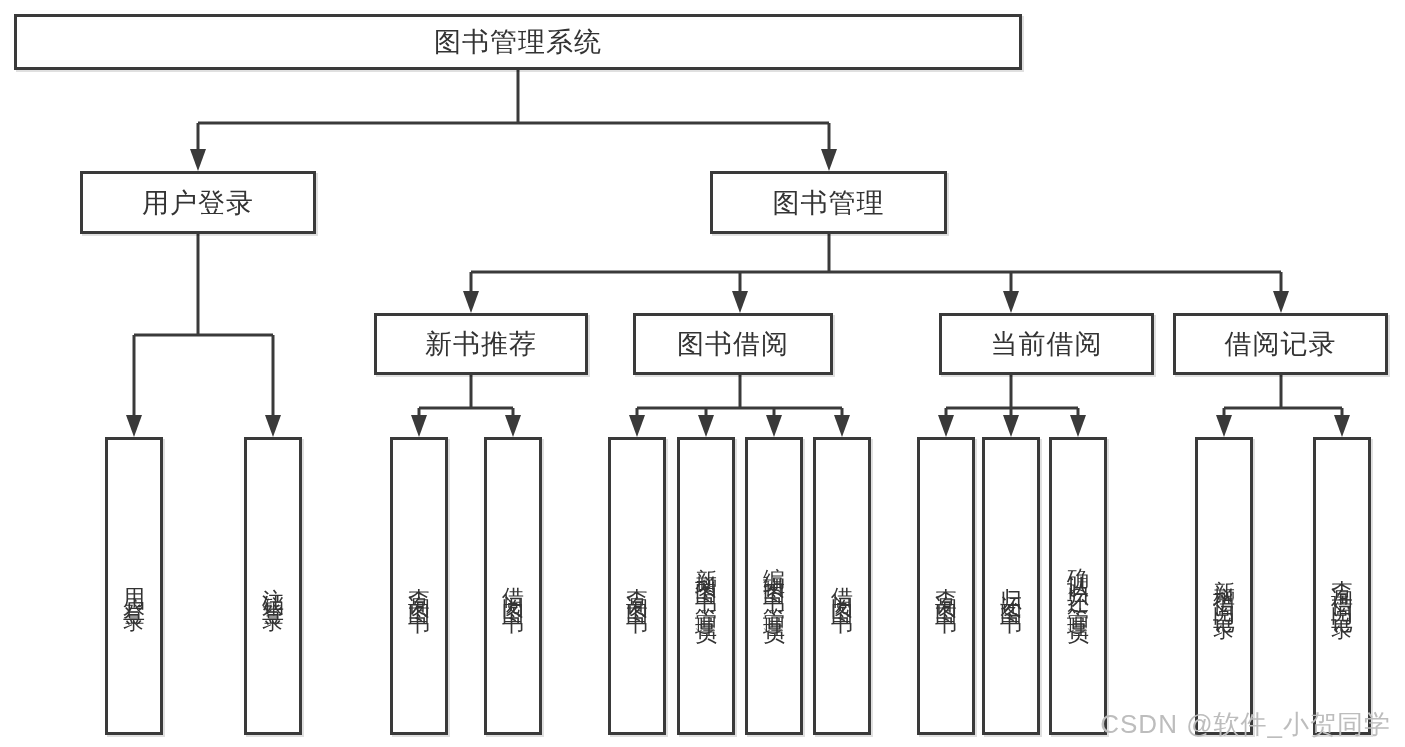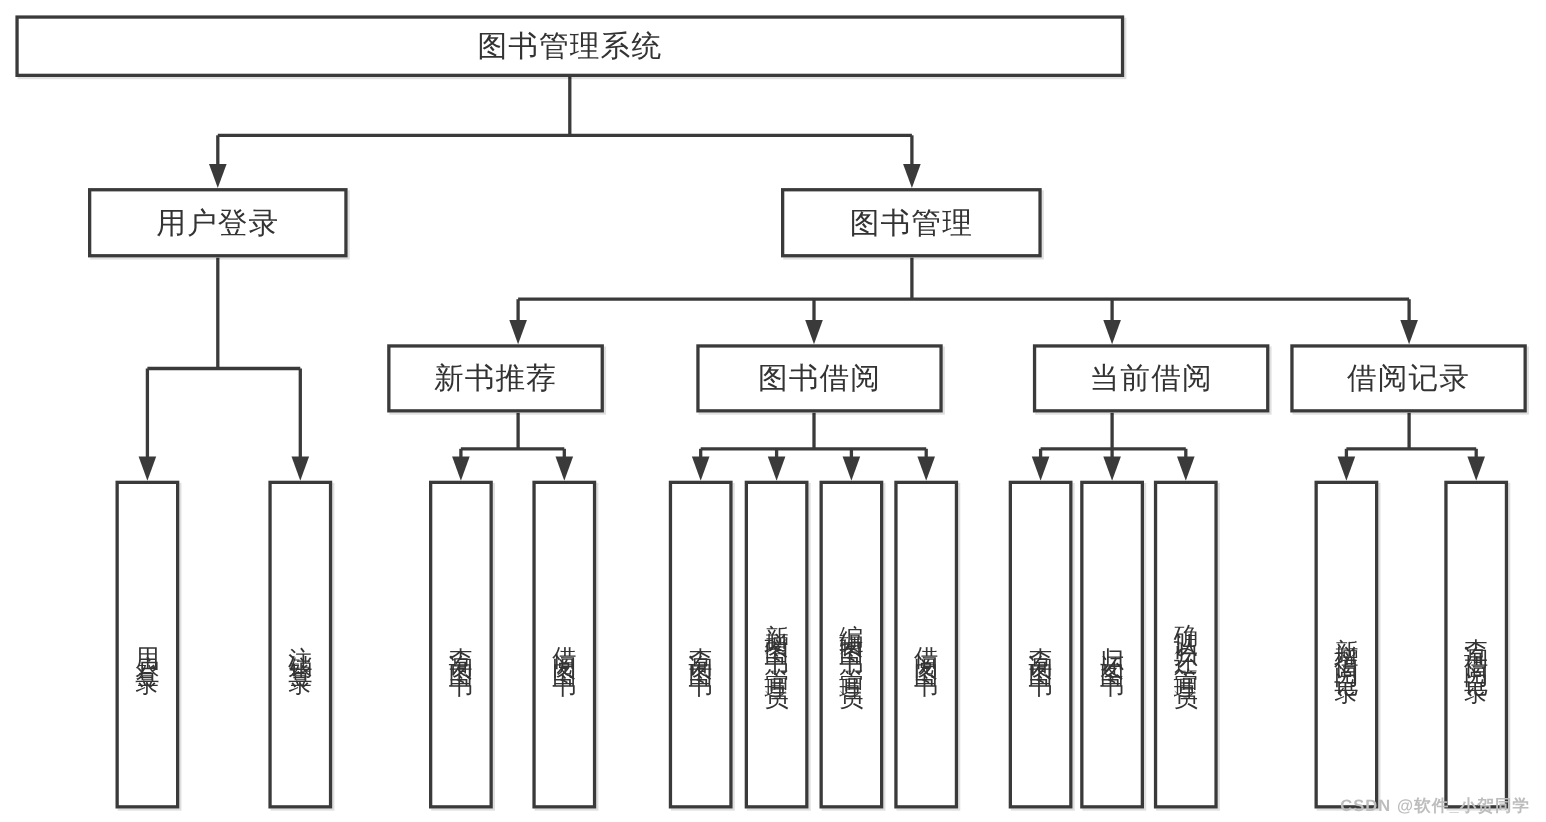--- a/index.html
+++ b/index.html
@@ -42,26 +42,25 @@
     font-size: 22px;
     letter-spacing: 8px;
     line-height: 1;
     white-space: nowrap;
   }
 
   .watermark {
     position: absolute;
     right: 14px;
     bottom: 5px;
-    font-size: 15px;
+    font-size: 26px;
     color: var(--watermark);
     white-space: nowrap;
     letter-spacing: 1px;
     z-index: 5;
-    font-weight: bold;
   }
 </style>
 </head>
 <body>
 
 <div class="stage">
 
   <svg class="wires" xmlns="http://www.w3.org/2000/svg" viewBox="0 0 1405 747">
 
     <line x1="518" y1="70" x2="518" y2="123"></line>
@@ -128,24 +127,24 @@
     <span class="h-label">图书管理系统</span>
   </div>
 
   <div class="box" style="left:80px; top:171px; width:236px; height:63px;">
     <span class="h-label">用户登录</span>
   </div>
   <div class="box" style="left:710px; top:171px; width:237px; height:63px;text-align:center;">
     <span class="h-label">图书管理</span>
   </div>
 
-  <div class="box" style="left:352px; top:313px; width:197px; height:62px;">
+  <div class="box" style="left:374px; top:313px; width:214px; height:62px;">
     <span class="h-label">新书推荐</span>
   </div>
-  <div class="box" style="left:633px; top:313px; width:224px; height:62px;">
+  <div class="box" style="left:633px; top:313px; width:200px; height:62px;">
     <span class="h-label">图书借阅</span>
   </div>
   <div class="box" style="left:903px; top:313px; width:215px; height:62px;margin-left:36px;">
     <span class="h-label">当前借阅</span>
   </div>
   <div class="box" style="left:1173px; top:313px; width:215px; height:62px;">
     <span class="h-label">借阅记录</span>
   </div>
 
   <div class="box leaf" style="left:105px; top:437px; width:58px; height:298px;">

